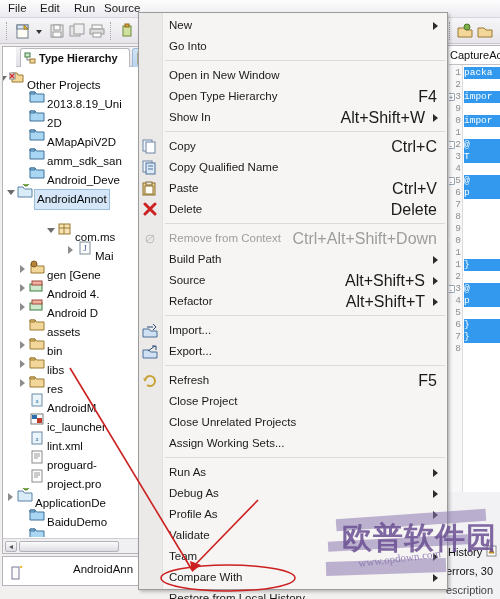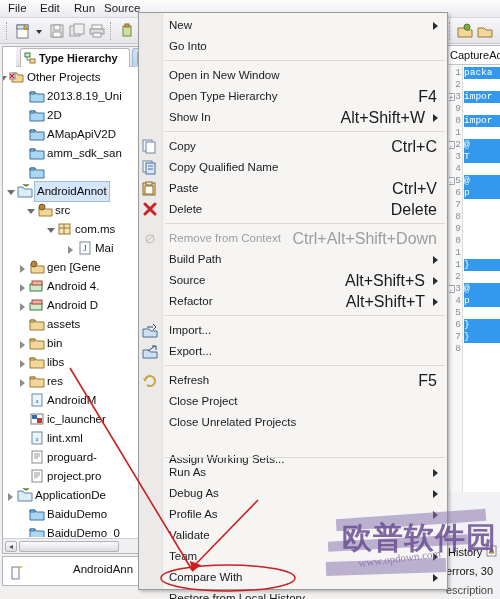--- a/index.html
+++ b/index.html
@@ -86,21 +86,21 @@
   .trow .tw.closed::before {
     border-width: 4px 0 4px 5px;
     border-color: transparent transparent transparent #8c8c8c;
   }
   .trow .tw.open::before {
     border-width: 5px 4px 0 4px;
     border-color: #6d6d6d transparent transparent transparent;
     left: 1px; top: 8px;
   }
   .trow .ticon { position: absolute; top: 2px; width: 16px; height: 15px; }
-  .trow .tlabel { position: absolute; top: 0; }
+  .trow .tlabel { position: absolute; top: 8px; }
   .trow.sel .tlabel {
     background: #d4e6f7;
     outline: 1px solid #9cbfdc;
     padding: 0 2px;
   }
 
   #hscroll {
     position:absolute; left:0; right:0; bottom:0; height:15px;
     background:#f0eff2; border-top:1px solid #d0cdd4;
   }
@@ -351,36 +351,29 @@
               <path d="M1 3 h5 l1.5 2 H15 v8 H1 z" fill="#a9d6f2" stroke="#3f7199"></path>
               <path d="M1 3 h5 v2 H1 z" fill="#8cc3e6" stroke="#3f7199"></path>
             </svg></span>
           <span class="tlabel" style="left: 44px;">amm_sdk_san</span>
         </div>
         <div class="trow" style="top: 95px;">
           <span class="ticon" style="left: 26px;"><svg width="16" height="14" viewBox="0 0 16 14">
               <path d="M1 3 h5 l1.5 2 H15 v8 H1 z" fill="#a9d6f2" stroke="#3f7199"></path>
               <path d="M1 3 h5 v2 H1 z" fill="#8cc3e6" stroke="#3f7199"></path>
             </svg></span>
+          <span class="tlabel" style="left: 44px;">Android_Deve</span>
         </div>
         <div class="trow sel" style="top: 114px;">
           <span class="tw open" style="left: 3px;"></span>
           <span class="ticon" style="left: 14px;"><svg width="16" height="14" viewBox="0 0 16 14">
               <path d="M1 3 h5 l1.5 2 H15 v8 H1 z" fill="#d9ecf7" stroke="#5b86a8"></path>
               <path d="M9 2 a3 3 0 1 1 .01 0" fill="#7fae4a" stroke="#4a7a2a"></path>
             </svg></span>
           <span class="tlabel" style="left: 32px;">AndroidAnnot</span>
-        </div>
-        <div class="trow" style="top: 133px;">
-          <span class="tw open" style="left: 23px;"></span>
-          <span class="ticon" style="left: 34px;"><svg width="16" height="14" viewBox="0 0 16 14">
-              <path d="M2 4 h5 l1.5 2 H15 v7 H2 z" fill="#f3d79a" stroke="#9a7a33"></path>
-              <circle cx="5" cy="4" r="3" fill="#b7843a" stroke="#7a5a20"></circle>
-            </svg></span>
-          <span class="tlabel" style="left: 52px;">src</span>
         </div>
         <div class="trow" style="top: 152px;">
           <span class="tw open" style="left: 43px;"></span>
           <span class="ticon" style="left: 54px;"><svg width="16" height="14" viewBox="0 0 16 14">
               <rect x="2" y="2" width="11" height="10" fill="#f7e2b4" stroke="#9a7a33"></rect>
               <path d="M2 6 h11 M7 2 v10" stroke="#9a7a33"></path>
             </svg></span>
           <span class="tlabel" style="left: 72px;">com.ms</span>
         </div>
         <div class="trow" style="top: 171px;">
@@ -723,21 +716,21 @@
             </svg></span>
           <span class="lbl">Refresh</span>
           <span class="acc nosub">F5</span>
         </div>
         <div class="cmi" style="top: 378px;">
           <span class="lbl">Close Project</span>
         </div>
         <div class="cmi" style="top: 399px;">
           <span class="lbl">Close Unrelated Projects</span>
         </div>
-        <div class="cmi" style="top: 420px; margin-top: 16px;">
+        <div class="cmi" style="top: 420px;">
           <span class="lbl">Assign Working Sets...</span>
         </div>
         <div class="csep" style="top: 444px;"></div>
         <div class="cmi" style="top: 449px;">
           <span class="lbl">Run As</span>
           <span class="sub"></span>
         </div>
         <div class="cmi" style="top: 470px;">
           <span class="lbl">Debug As</span>
           <span class="sub"></span>

